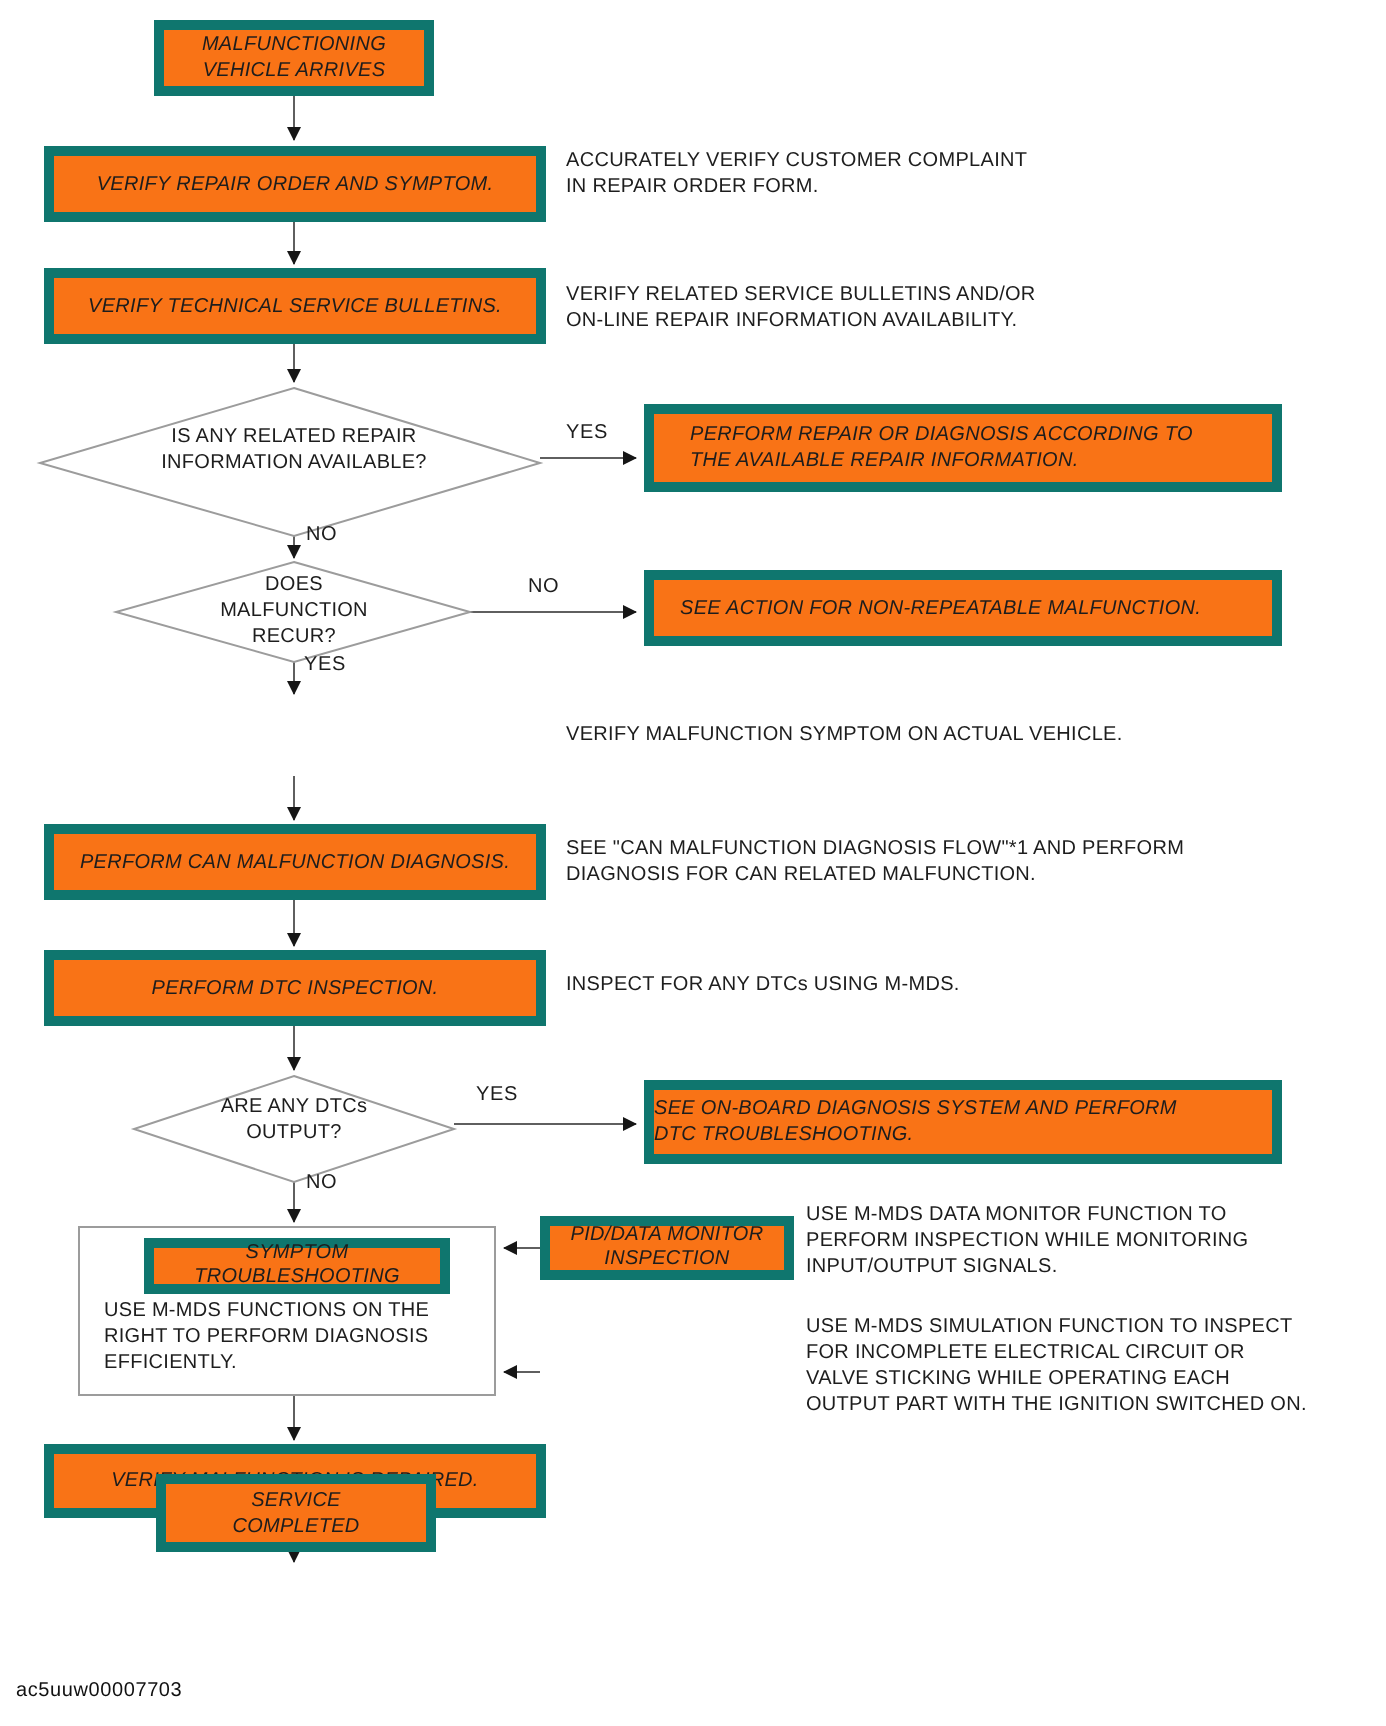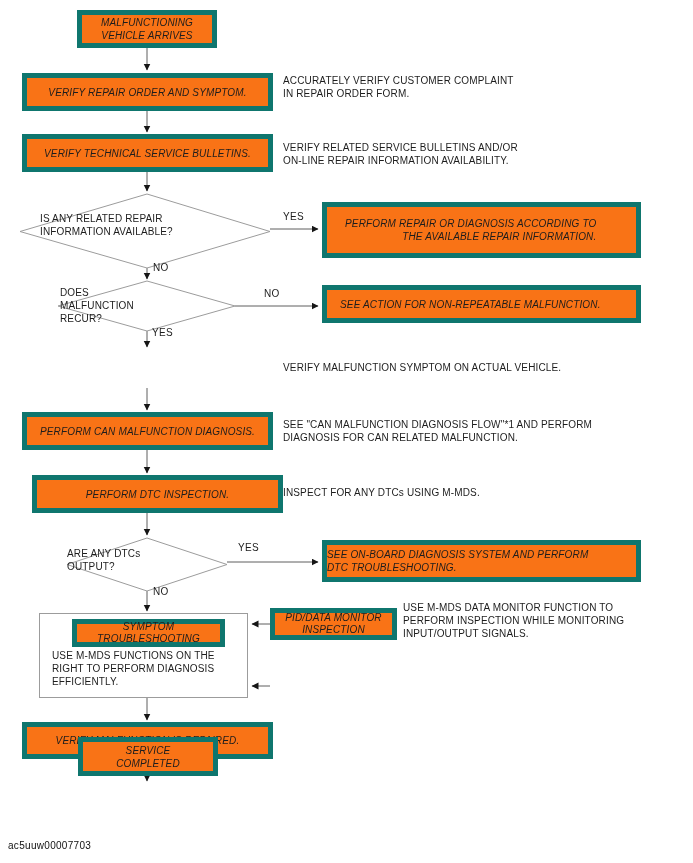--- a/index.html
+++ b/index.html
@@ -15,21 +15,21 @@
     font-size:10px;line-height:13px;letter-spacing:.15px;box-sizing:border-box;font-style:italic;
   }
   .box.leftalign{justify-content:flex-start;text-align:left;}
   .rect-only{position:absolute;background:#ffffff;border:1px solid #9c9c9c;box-sizing:border-box;}
   .note{
     position:absolute;white-space:pre-line;font-size:10px;line-height:13px;
     letter-spacing:.15px;text-align:left;
   }
   .lbl{position:absolute;font-size:10px;letter-spacing:.3px;}
   .dtext{
-    position:absolute;white-space:pre-line;
+    position:absolute;text-align:center;white-space:pre-line;
     font-size:10px;line-height:13px;letter-spacing:.15px;
   }
   .caption{position:absolute;font-size:10px;letter-spacing:.3px;color:#111;}
 </style>
 </head>
 <body>
 
 <div id="page">
 
   <svg id="connectors" viewBox="0 0 693 863" xmlns="http://www.w3.org/2000/svg">
@@ -66,35 +66,35 @@
   <div class="box" style="left:77px;top:10px;width:140px;height:38px;">MALFUNCTIONING
 VEHICLE ARRIVES</div>
 
   <div class="box" style="left:22px;top:73px;width:251px;height:38px;">VERIFY REPAIR ORDER AND SYMPTOM.</div>
 
   <div class="box" style="left:22px;top:134px;width:251px;height:38px;">VERIFY TECHNICAL SERVICE BULLETINS.</div>
 
 
   <div class="box" style="left:22px;top:412px;width:251px;height:38px;">PERFORM CAN MALFUNCTION DIAGNOSIS.</div>
 
-  <div class="box" style="left:32px;top:475px;width:251px;height:38px;">PERFORM DTC INSPECTION.</div>
+  <div class="box" style="left:22px;top:475px;width:251px;height:38px;">PERFORM DTC INSPECTION.</div>
 
   <div class="rect-only" style="left:39px;top:613px;width:209px;height:85px;"></div>
   <div class="box" style="left:72px;top:619px;width:153px;height:28px;line-height:12px;">SYMPTOM
 TROUBLESHOOTING</div>
   <div class="note" style="left:52px;top:649px;width:190px;">USE M-MDS FUNCTIONS ON THE
 RIGHT TO PERFORM DIAGNOSIS
 EFFICIENTLY.</div>
 
   <div class="box" style="left:22px;top:722px;width:251px;height:37px;">VERIFY MALFUNCTION IS REPAIRED.</div>
 
   <div class="box" style="left:78px;top:737px;width:140px;height:39px;">SERVICE
 COMPLETED</div>
 
-  <div class="box leftalign" style="left:322px;top:202px;width:319px;height:56px;padding-left:18px;text-align:right;">PERFORM REPAIR OR DIAGNOSIS ACCORDING TO
+  <div class="box leftalign" style="left:322px;top:202px;width:319px;height:44px;padding-left:18px;">PERFORM REPAIR OR DIAGNOSIS ACCORDING TO
 THE AVAILABLE REPAIR INFORMATION.</div>
 
   <div class="box leftalign" style="left:322px;top:285px;width:319px;height:38px;padding-left:13px;">SEE ACTION FOR NON-REPEATABLE MALFUNCTION.</div>
 
   <div class="box leftalign" style="left:322px;top:540px;width:319px;height:42px;">SEE ON-BOARD DIAGNOSIS SYSTEM AND PERFORM
 DTC TROUBLESHOOTING.</div>
 
   <div class="box" style="left:270px;top:608px;width:127px;height:32px;line-height:12px;">PID/DATA MONITOR
 INSPECTION</div>
 
@@ -118,16 +118,20 @@
 IN REPAIR ORDER FORM.</div>
   <div class="note" style="left:283px;top:141px;width:300px;">VERIFY RELATED SERVICE BULLETINS AND/OR
 ON-LINE REPAIR INFORMATION AVAILABILITY.</div>
   <div class="note" style="left:283px;top:361px;width:340px;">VERIFY MALFUNCTION SYMPTOM ON ACTUAL VEHICLE.</div>
   <div class="note" style="left:283px;top:418px;width:340px;">SEE "CAN MALFUNCTION DIAGNOSIS FLOW"*1 AND PERFORM
 DIAGNOSIS FOR CAN RELATED MALFUNCTION.</div>
   <div class="note" style="left:283px;top:486px;width:300px;">INSPECT FOR ANY DTCs USING M-MDS.</div>
   <div class="note" style="left:403px;top:601px;width:285px;">USE M-MDS DATA MONITOR FUNCTION TO
 PERFORM INSPECTION WHILE MONITORING
 INPUT/OUTPUT SIGNALS.</div>
+  <div class="note" style="left:403px;top:657px;width:290px;">USE M-MDS SIMULATION FUNCTION TO INSPECT
+FOR INCOMPLETE ELECTRICAL CIRCUIT OR
+VALVE STICKING WHILE OPERATING EACH
+OUTPUT PART WITH THE IGNITION SWITCHED ON.</div>
 
   <div class="caption" style="left:8px;top:840px;">ac5uuw00007703</div>
 
 </div>
 
 </body></html>

